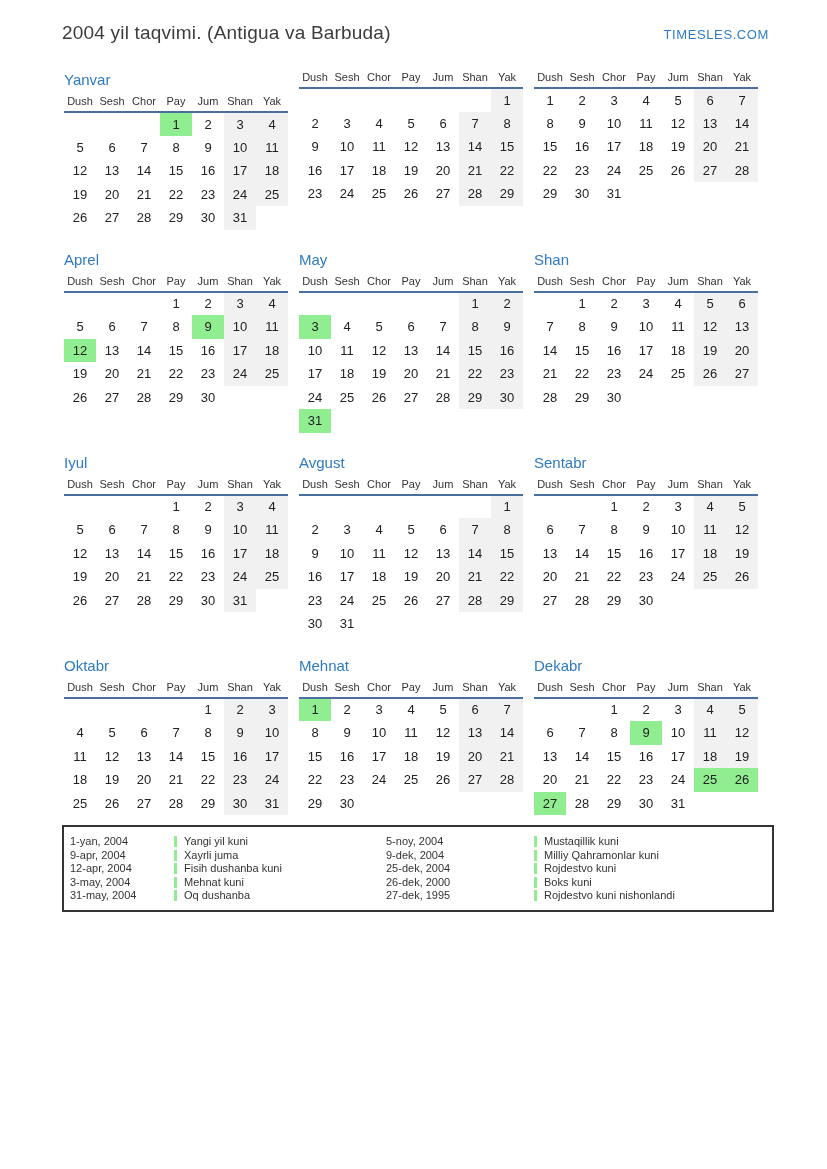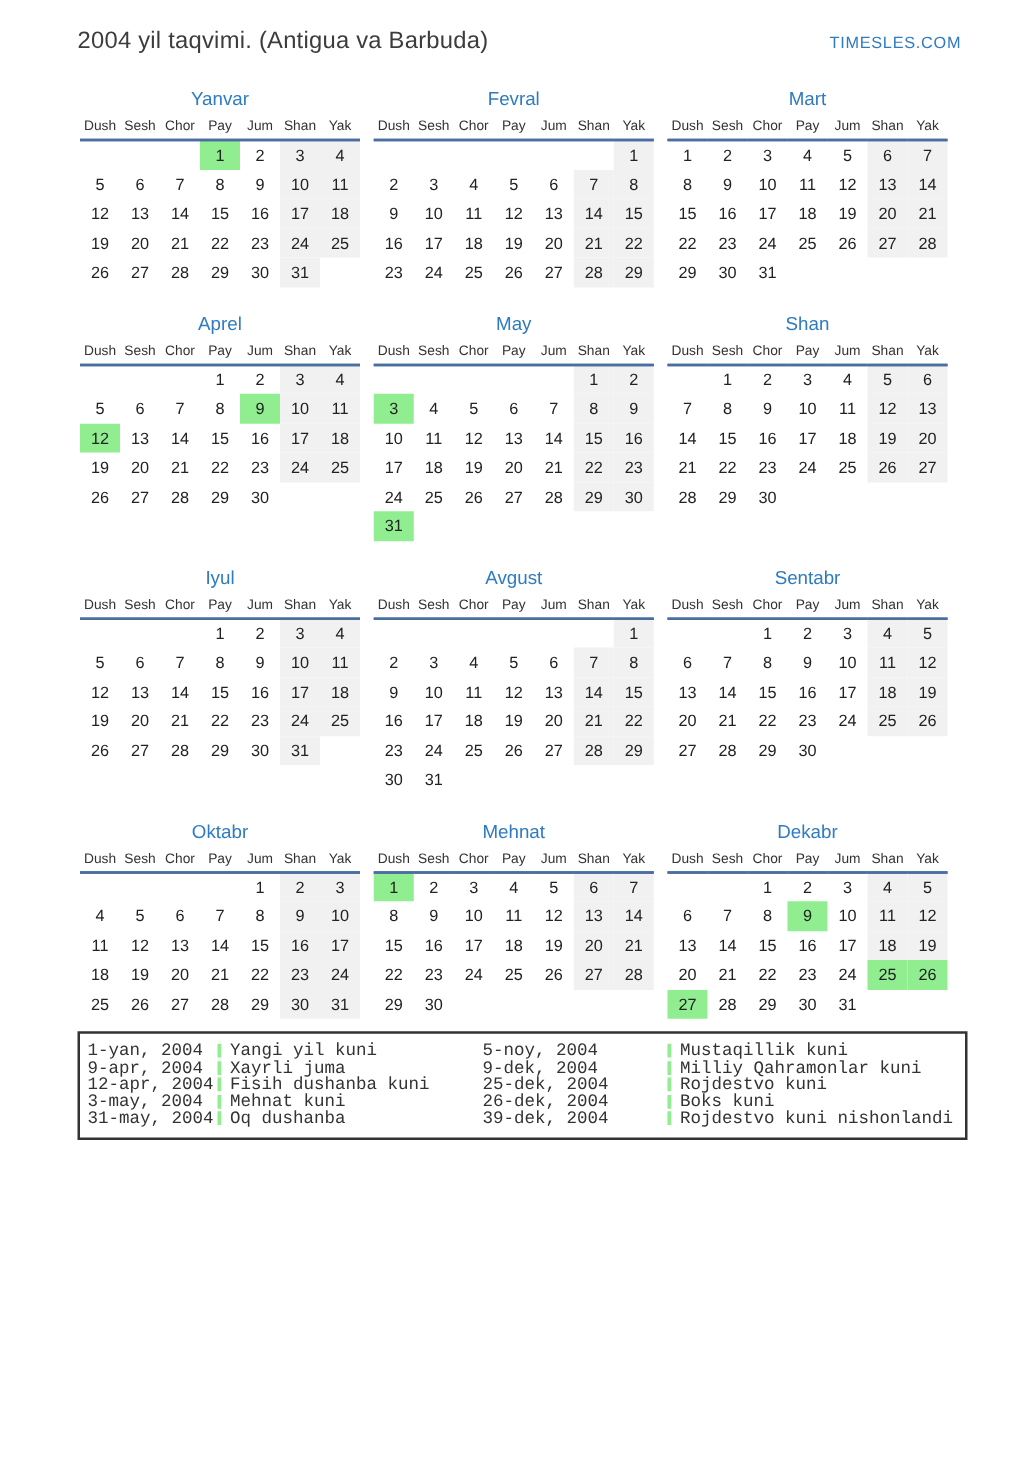--- a/index.html
+++ b/index.html
@@ -19,21 +19,21 @@
   .site-link{font-size:13px;color:var(--accent);text-decoration:none;letter-spacing:0.6px;cursor:pointer;}
   .months-grid{
     margin:27px 58px 0 64px;
     display:grid;
     grid-template-columns:repeat(3,224px);
     column-gap:11px;
     row-gap:21px;
   }
   .month-title{
     font-size:15px;line-height:18px;color:var(--accent);
-    text-align:center;margin-bottom:6px;cursor:pointer;
+    text-align:left;margin-bottom:6px;cursor:pointer;
   }
   table.month-table{width:224px;border-collapse:collapse;table-layout:fixed;}
   .month-table th{
     font-size:11px;font-weight:normal;color:var(--text);
     text-align:center;padding:0 0 4px 0;
     border-bottom:2px solid var(--rule);
   }
   .month-table td{
     width:32px;height:23.5px;text-align:center;vertical-align:middle;
     font-size:13px;color:#222222;
@@ -41,21 +41,21 @@
   .month-table td.weekend{background:var(--weekend);}
   .month-table td.holiday{background:var(--holiday);}
   .legend{
     margin:10px 53px 0 62px;
     border:2px solid var(--border);
     padding:8px 6px 8px 6px;
     display:grid;
     grid-template-columns:104px 212px 148px auto;
     column-gap:0;
     row-gap:1px;
-    font-size:14px;line-height:12.6px;font-family:Liberation Mono, monospace;
+    font-size:11px;line-height:12.6px;
   }
   .lg-date{color:var(--text);white-space:nowrap;}
   .lg-name{color:var(--text);white-space:nowrap;}
   .lg-bar{
     display:inline-block;width:3px;height:11px;
     background:var(--holiday);margin-right:7px;vertical-align:-2px;
   }
 </style>
 </head>
 <body>
@@ -125,21 +125,20 @@
               <td>29</td>
               <td>30</td>
               <td class="weekend">31</td>
               <td></td>
             </tr>
           </tbody>
     </table>
   </div>
 
   <div class="month">
-    <div class="month-title">Fevral</div>
     <table class="month-table">
       <thead>
             <tr>
               <th>Dush</th>
               <th>Sesh</th>
               <th>Chor</th>
               <th>Pay</th>
               <th>Jum</th>
               <th>Shan</th>
               <th>Yak</th>
@@ -189,21 +188,20 @@
               <td>26</td>
               <td>27</td>
               <td class="weekend">28</td>
               <td class="weekend">29</td>
             </tr>
           </tbody>
     </table>
   </div>
 
   <div class="month">
-    <div class="month-title">Mart</div>
     <table class="month-table">
       <thead>
             <tr>
               <th>Dush</th>
               <th>Sesh</th>
               <th>Chor</th>
               <th>Pay</th>
               <th>Jum</th>
               <th>Shan</th>
               <th>Yak</th>
@@ -862,20 +860,20 @@
       <div class="lg-date">9-apr, 2004</div>
       <div class="lg-name"><span class="lg-bar"></span>Xayrli juma</div>
       <div class="lg-date">9-dek, 2004</div>
       <div class="lg-name"><span class="lg-bar"></span>Milliy Qahramonlar kuni</div>
       <div class="lg-date">12-apr, 2004</div>
       <div class="lg-name"><span class="lg-bar"></span>Fisih dushanba kuni</div>
       <div class="lg-date">25-dek, 2004</div>
       <div class="lg-name"><span class="lg-bar"></span>Rojdestvo kuni</div>
       <div class="lg-date">3-may, 2004</div>
       <div class="lg-name"><span class="lg-bar"></span>Mehnat kuni</div>
-      <div class="lg-date">26-dek, 2004</div>
+      <div class="lg-date">26-dek, 2000</div>
       <div class="lg-name"><span class="lg-bar"></span>Boks kuni</div>
       <div class="lg-date">31-may, 2004</div>
       <div class="lg-name"><span class="lg-bar"></span>Oq dushanba</div>
-      <div class="lg-date">39-dek, 2004</div>
+      <div class="lg-date">27-dek, 1995</div>
       <div class="lg-name"><span class="lg-bar"></span>Rojdestvo kuni nishonlandi</div>
     </div>
 </div>
 
 </body></html>

